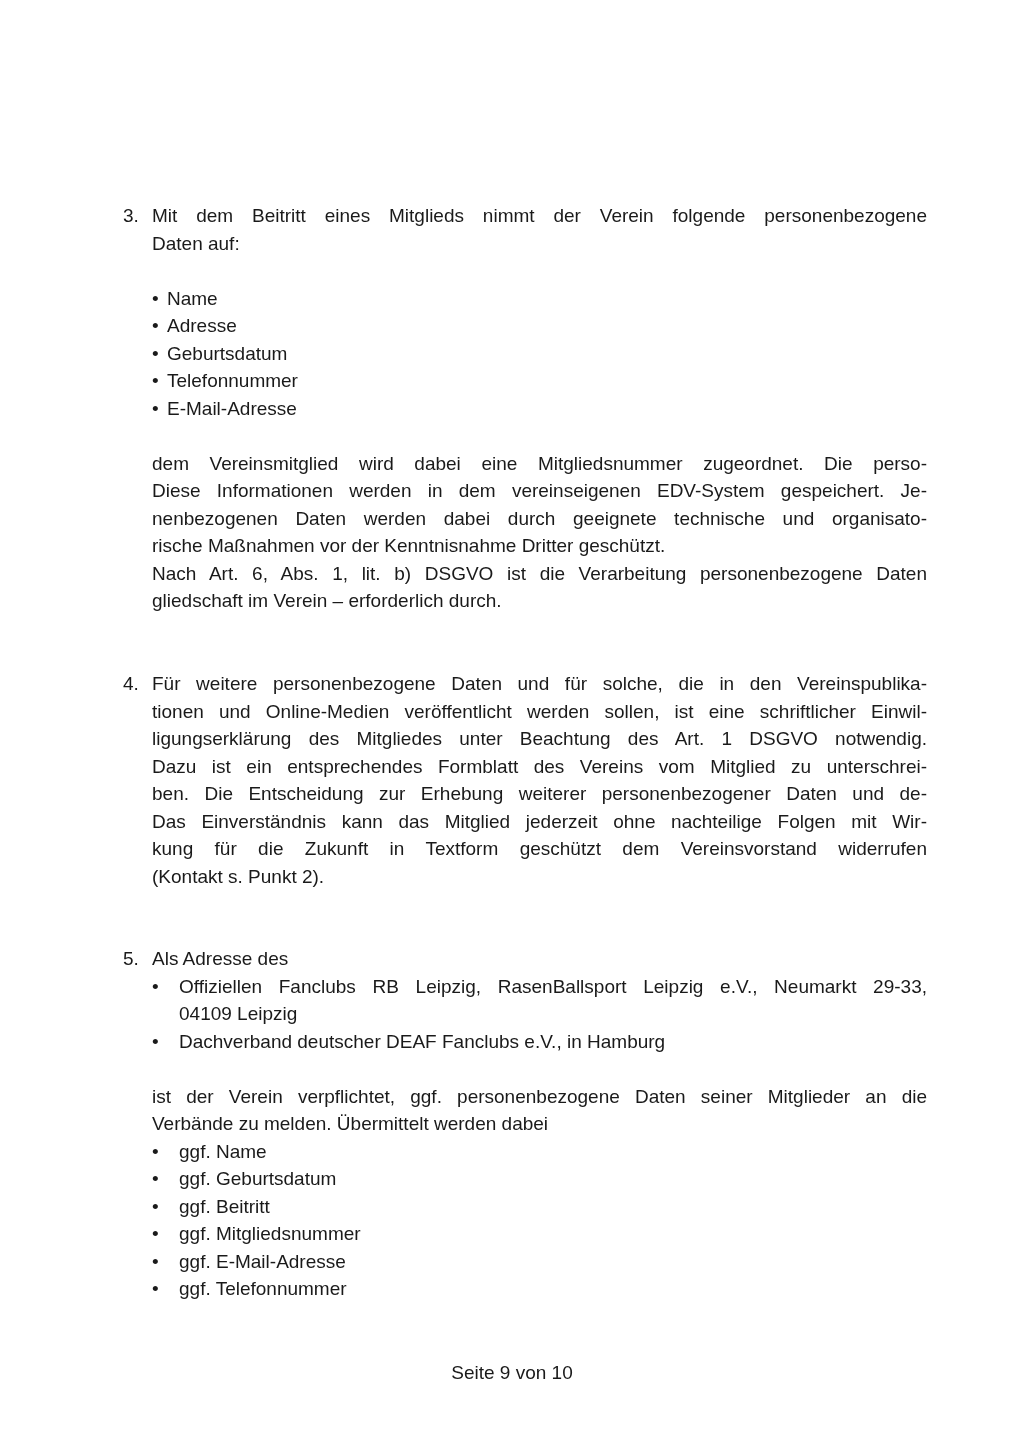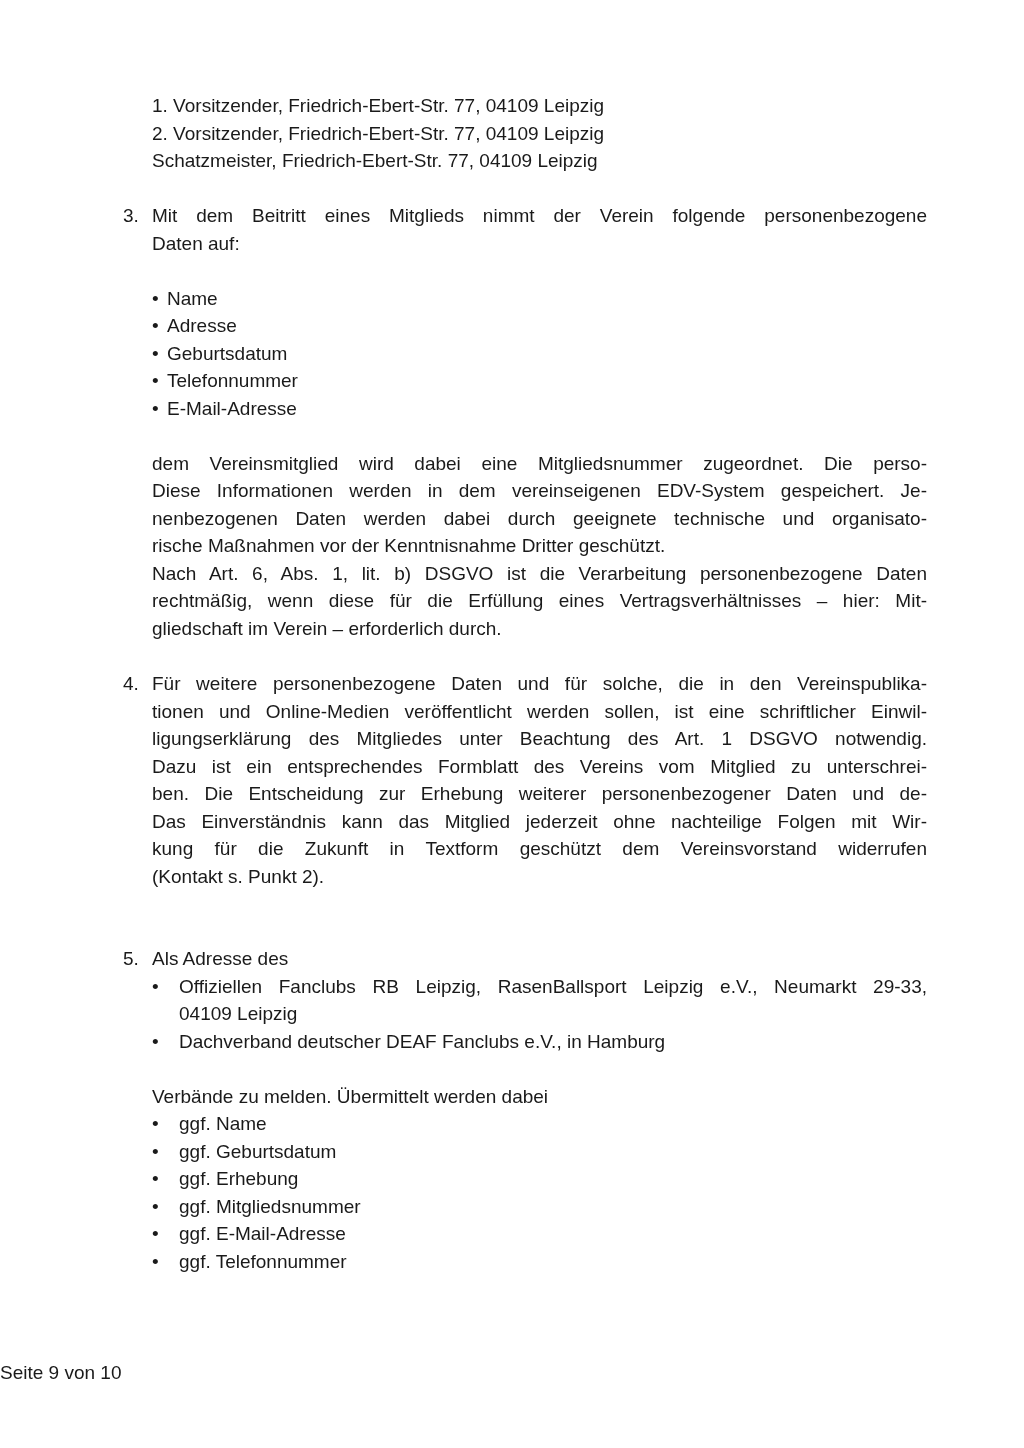--- a/index.html
+++ b/index.html
@@ -44,32 +44,28 @@
     .bullet-wide .dot {
       width: 27px;
       flex: 0 0 27px;
     }
     .gap { height: 27.5px; }
     .footer {
       position: absolute;
       top: 1359px;
       left: 0;
       width: 1024px;
+      text-align: center;
     }
   </style>
 </head>
 <body>
 
 <div class="page">
 
-  <div class="block" style="top:92px;">
-    <div class="line">1. Vorsitzender, Friedrich-Ebert-Str. 77, 04109 Leipzig</div>
-    <div class="line">2. Vorsitzender, Friedrich-Ebert-Str. 77, 04109 Leipzig</div>
-    <div class="line">Schatzmeister, Friedrich-Ebert-Str. 77, 04109 Leipzig</div>
-  </div>
 
   <div class="block" style="top:202px;">
     <span class="num">3.</span>
     <div class="line justify">Mit dem Beitritt eines Mitglieds nimmt der Verein folgende personenbezogene</div>
     <div class="line">Daten auf:</div>
     <div class="gap"></div>
     <div>
       <div class="bullet-tight">
         <span class="dot">•</span>
         <span>Name</span>
@@ -91,21 +87,20 @@
         <span>E-Mail-Adresse</span>
       </div>
     </div>
     <div class="gap"></div>
     <div>
       <div class="line justify">dem Vereinsmitglied wird dabei eine Mitgliedsnummer zugeordnet. Die perso-</div>
       <div class="line justify">Diese Informationen werden in dem vereinseigenen EDV-System gespeichert. Je-</div>
       <div class="line justify">nenbezogenen Daten werden dabei durch geeignete technische und organisato-</div>
       <div class="line">rische Maßnahmen vor der Kenntnisnahme Dritter geschützt.</div>
       <div class="line justify">Nach Art. 6, Abs. 1, lit. b) DSGVO ist die Verarbeitung personenbezogene Daten</div>
-      <div class="line justify">rechtmäßig, wenn diese für die Erfüllung eines Vertragsverhältnisses – hier: Mit-</div>
       <div class="line">gliedschaft im Verein – erforderlich durch.</div>
     </div>
   </div>
 
   <div class="block" style="top:670px;">
     <span class="num">4.</span>
     <div class="line justify">Für weitere personenbezogene Daten und für solche, die in den Vereinspublika-</div>
     <div class="line justify">tionen und Online-Medien veröffentlicht werden sollen, ist eine schriftlicher Einwil-</div>
     <div class="line justify">ligungserklärung des Mitgliedes unter Beachtung des Art. 1 DSGVO notwendig.</div>
     <div class="line justify">Dazu ist ein entsprechendes Formblatt des Vereins vom Mitglied zu unterschrei-</div>
@@ -128,34 +123,35 @@
       </div>
       <div class="bullet-wide">
         <span class="dot">•</span>
         <div style="flex:1;">
           <div class="line">Dachverband deutscher DEAF Fanclubs e.V.,  in Hamburg</div>
         </div>
       </div>
     </div>
     <div class="gap"></div>
     <div>
+      <div class="line justify">ist der Verein verpflichtet, ggf. personenbezogene Daten seiner Mitglieder an die</div>
       <div class="line">Verbände zu melden. Übermittelt werden dabei</div>
     </div>
     <div>
       <div class="bullet-wide">
         <span class="dot">•</span>
         <span>ggf. Name</span>
       </div>
       <div class="bullet-wide">
         <span class="dot">•</span>
         <span>ggf. Geburtsdatum</span>
       </div>
       <div class="bullet-wide">
         <span class="dot">•</span>
-        <span>ggf. Erhebung</span>
+        <span>ggf. Beitritt</span>
       </div>
       <div class="bullet-wide">
         <span class="dot">•</span>
         <span>ggf. Mitgliedsnummer</span>
       </div>
       <div class="bullet-wide">
         <span class="dot">•</span>
         <span>ggf. E-Mail-Adresse</span>
       </div>
       <div class="bullet-wide">

